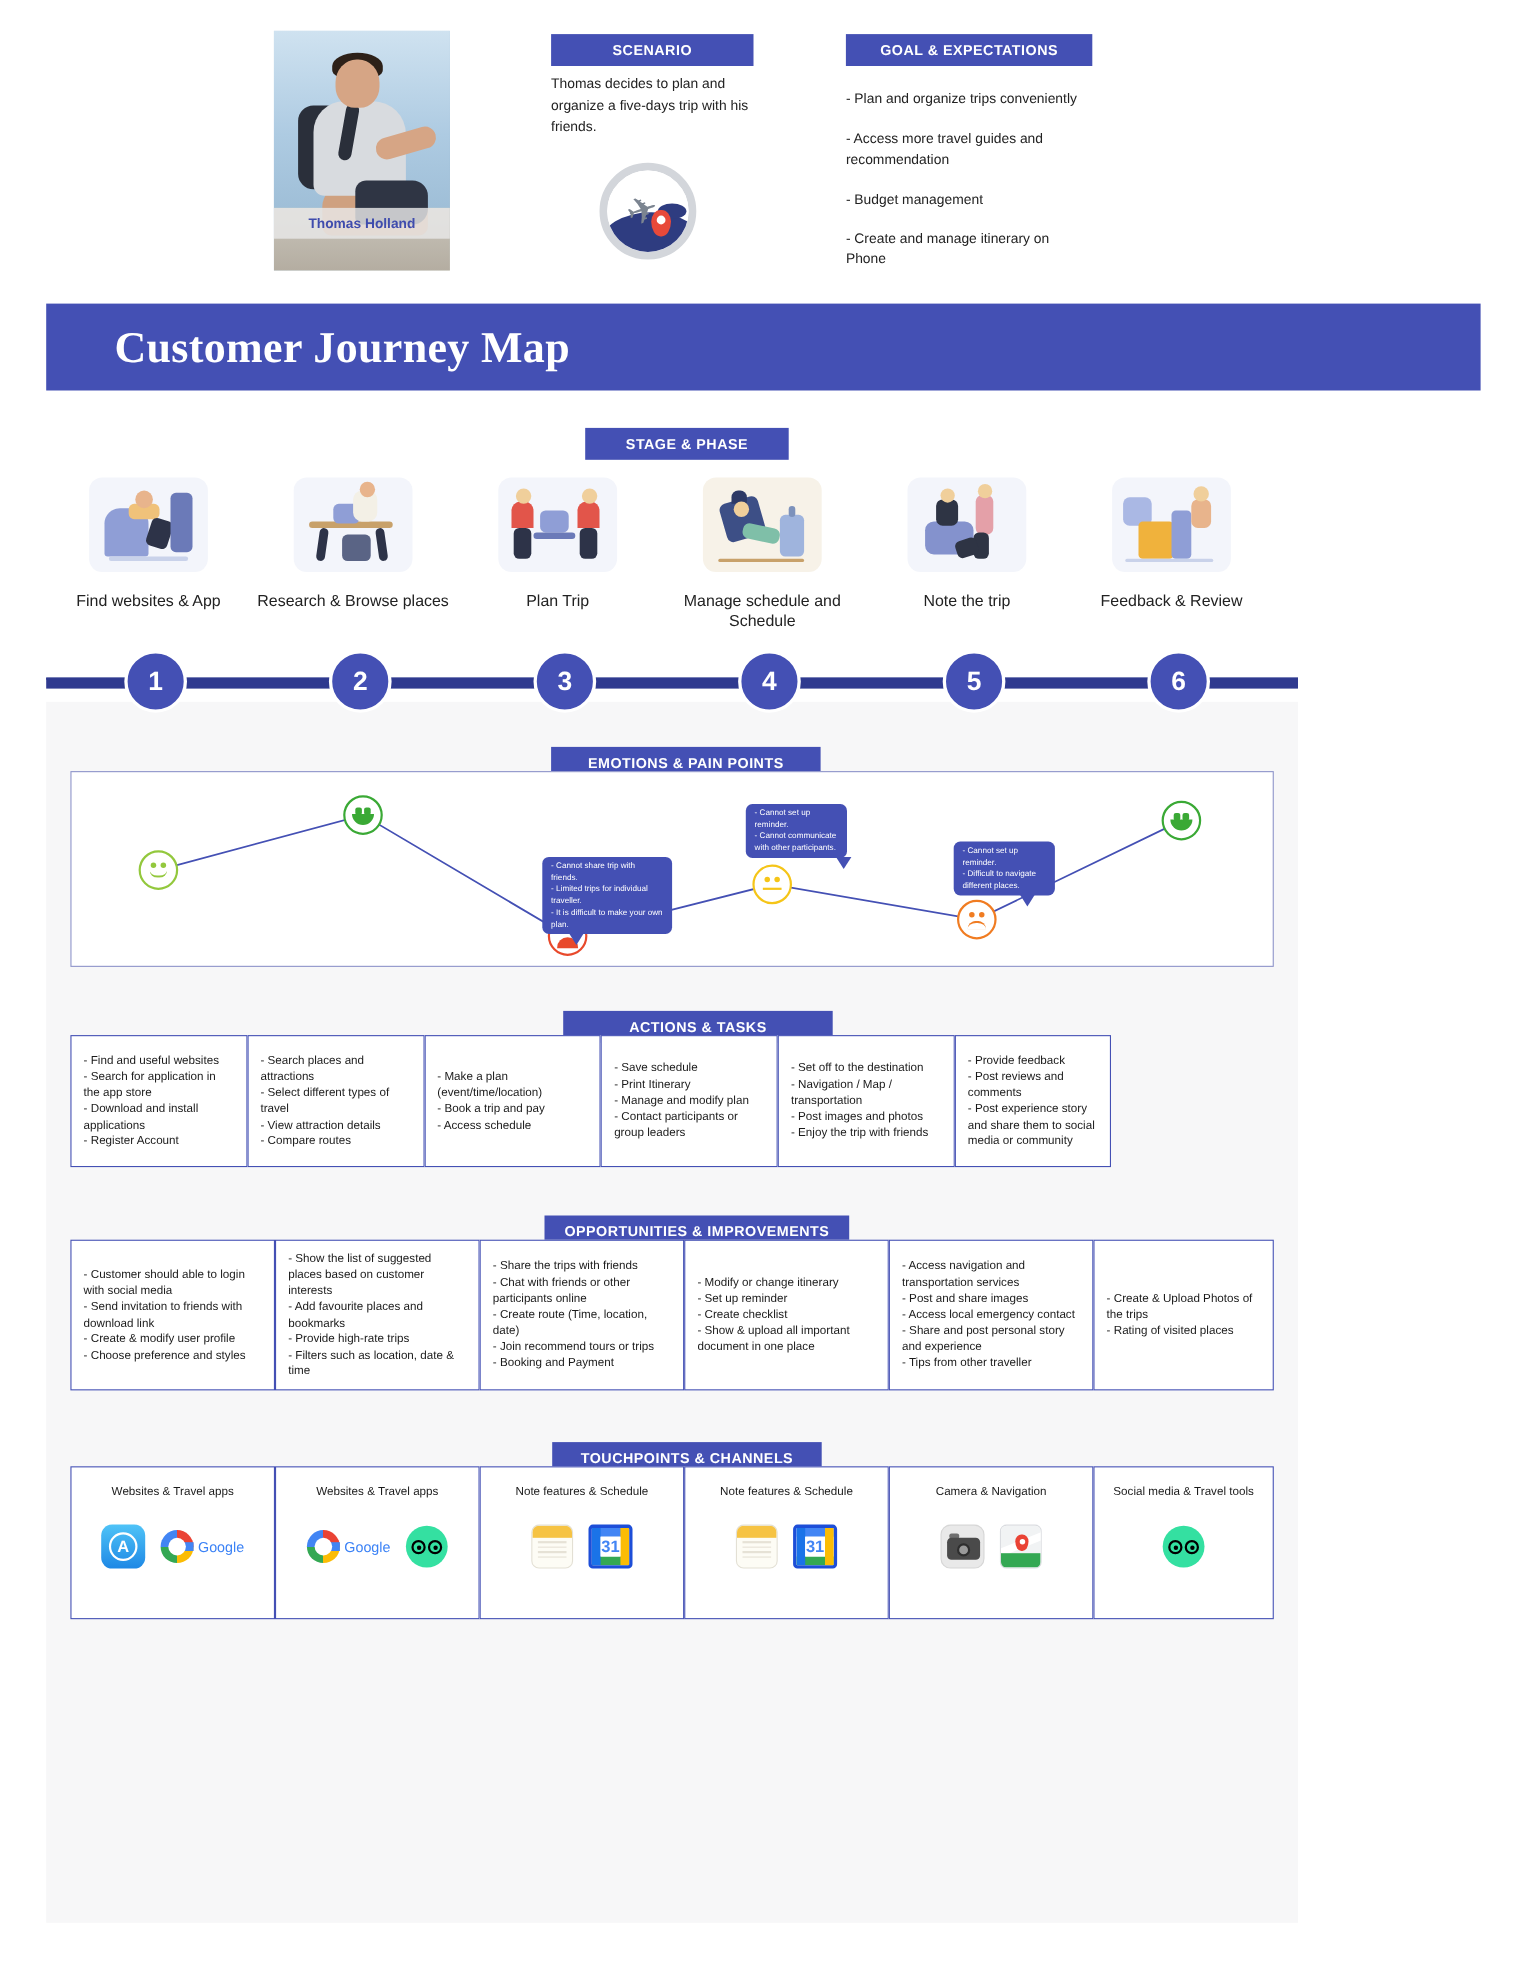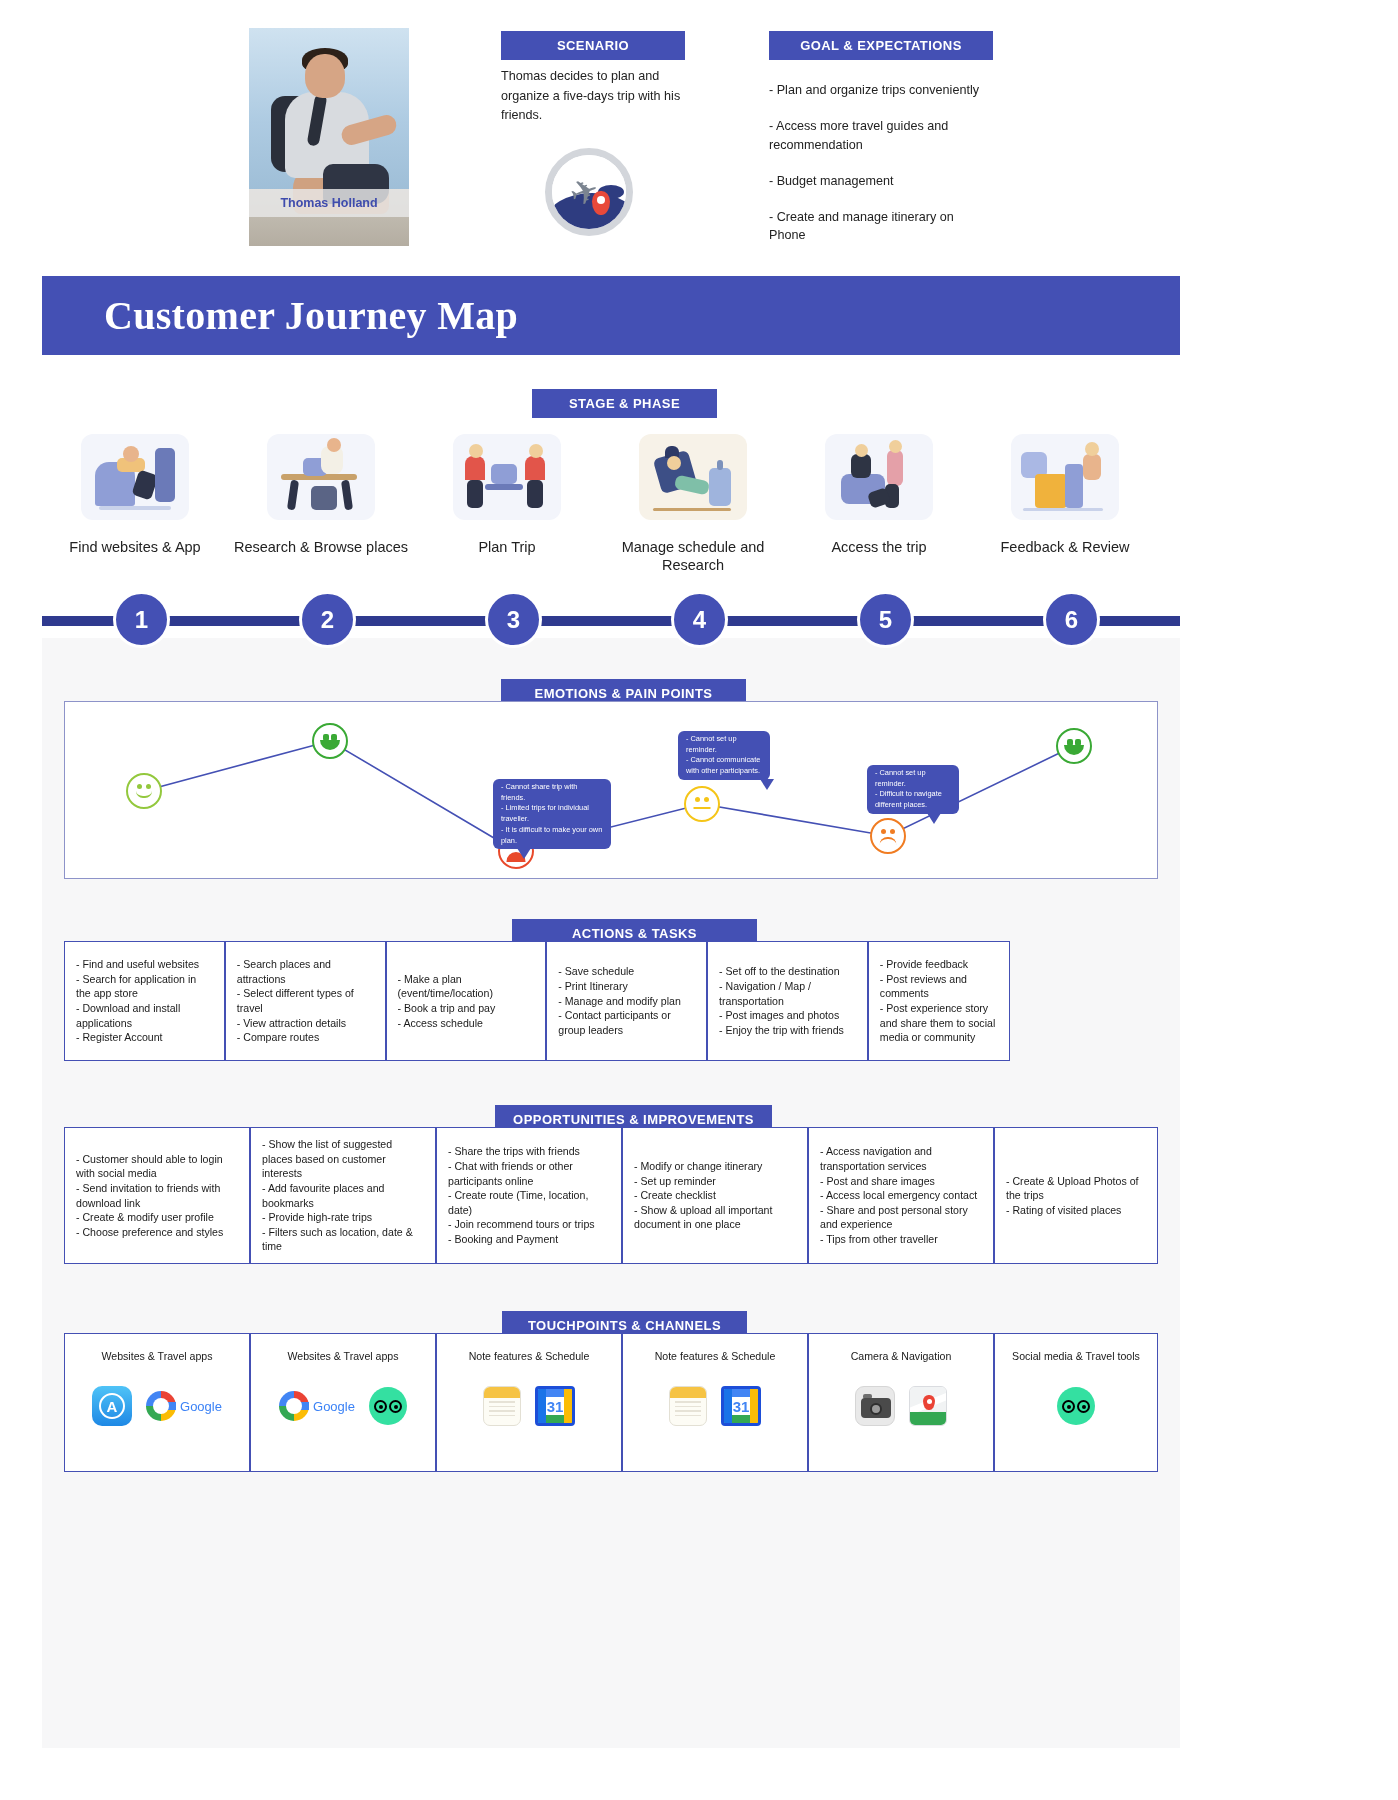--- a/index.html
+++ b/index.html
@@ -66,21 +66,21 @@
      background:#2e3c80; border-radius:50% 50% 0 0 / 70% 70% 0 0; }
   .globe-land2 { position:absolute; right:2px; top:30px; width:26px; height:14px; background:#2e3c80; border-radius:50%; }
   .globe-plane { position:absolute; left:18px; top:20px; font-size:34px; color:#7b8490; line-height:1; transform:rotate(-18deg); }
   .globe-pin { position:absolute; right:16px; bottom:14px; width:18px; height:24px;
      background:#e8493a; border-radius:50% 50% 50% 50% / 46% 46% 60% 60%; }
   .globe-pin:after { content:""; position:absolute; left:5px; top:5px; width:8px; height:8px; background:#fff; border-radius:50%; }
 
   
   .title-banner {
     position: absolute; left: 42px; top: 276px;
-    width: 1138px; height: 79px;
+    width: 1304px; height: 79px;
     background: #4450b4;
     display: flex; align-items: center;
   }
   .title-banner h1 {
     color: #fff; font-family: "Liberation Serif", serif;
     font-size: 40px; font-weight: bold; letter-spacing: .3px;
     padding-left: 62px;
   }
 
   
@@ -288,34 +288,34 @@
       <div class="stage-art">
         <div class="art-bg" style="background:#f7f2e8;"></div>
         <div class="art-p" style="left:26px;top:26px;width:36px;height:36px;background:#3d4f86;transform:rotate(-16deg);border-radius:6px;"></div>
         <div class="art-p" style="left:34px;top:18px;width:14px;height:12px;background:#2e3a66;border-radius:6px 6px 0 0;"></div>
         <div class="art-p" style="left:36px;top:28px;width:14px;height:14px;border-radius:50%;background:#f0cf9b;"></div>
         <div class="art-p" style="left:44px;top:50px;width:34px;height:14px;background:#7fbfa8;transform:rotate(12deg);border-radius:6px;"></div>
         <div class="art-p" style="left:78px;top:40px;width:22px;height:38px;background:#9fb4dd;border-radius:5px;"></div>
         <div class="art-p" style="left:86px;top:32px;width:6px;height:10px;background:#7d92bb;"></div>
         <div class="art-p" style="left:22px;top:80px;width:78px;height:3px;background:#c8a16a;"></div>
       </div>
-      <div class="stage-label">Manage schedule and Research</div>
+      <div class="stage-label">Manage schedule and Schedule</div>
     </div>
     <div class="stage-col">
       <div class="stage-art">
         <div class="art-bg"></div>
         <div class="art-p" style="left:24px;top:46px;width:44px;height:30px;background:#8492cd;border-radius:8px;"></div>
         <div class="art-p" style="left:34px;top:26px;width:20px;height:24px;background:#2e3444;border-radius:6px;"></div>
         <div class="art-p" style="left:38px;top:16px;width:13px;height:13px;border-radius:50%;background:#f0cf9b;"></div>
         <div class="art-p" style="left:70px;top:22px;width:16px;height:36px;background:#e4a0a8;border-radius:6px;"></div>
         <div class="art-p" style="left:72px;top:12px;width:13px;height:13px;border-radius:50%;background:#f0cf9b;"></div>
         <div class="art-p" style="left:68px;top:56px;width:14px;height:24px;background:#2e3444;"></div>
         <div class="art-p" style="left:52px;top:62px;width:20px;height:16px;background:#2e3444;transform:rotate(-18deg);"></div>
       </div>
-      <div class="stage-label">Access the trip</div>
+      <div class="stage-label">Note the trip</div>
     </div>
     <div class="stage-col">
       <div class="stage-art">
         <div class="art-bg"></div>
         <div class="art-p" style="left:18px;top:24px;width:26px;height:26px;background:#aab8e4;border-radius:6px;"></div>
         <div class="art-p" style="left:32px;top:46px;width:32px;height:34px;background:#f0b23c;border-radius:4px;"></div>
         <div class="art-p" style="left:62px;top:36px;width:18px;height:44px;background:#8f9ed6;border-radius:4px;"></div>
         <div class="art-p" style="left:80px;top:26px;width:18px;height:26px;background:#e8b48c;border-radius:6px;"></div>
         <div class="art-p" style="left:82px;top:14px;width:14px;height:14px;border-radius:50%;background:#f0cf9b;"></div>
         <div class="art-p" style="left:20px;top:80px;width:80px;height:3px;background:#c9d2ea;"></div>

